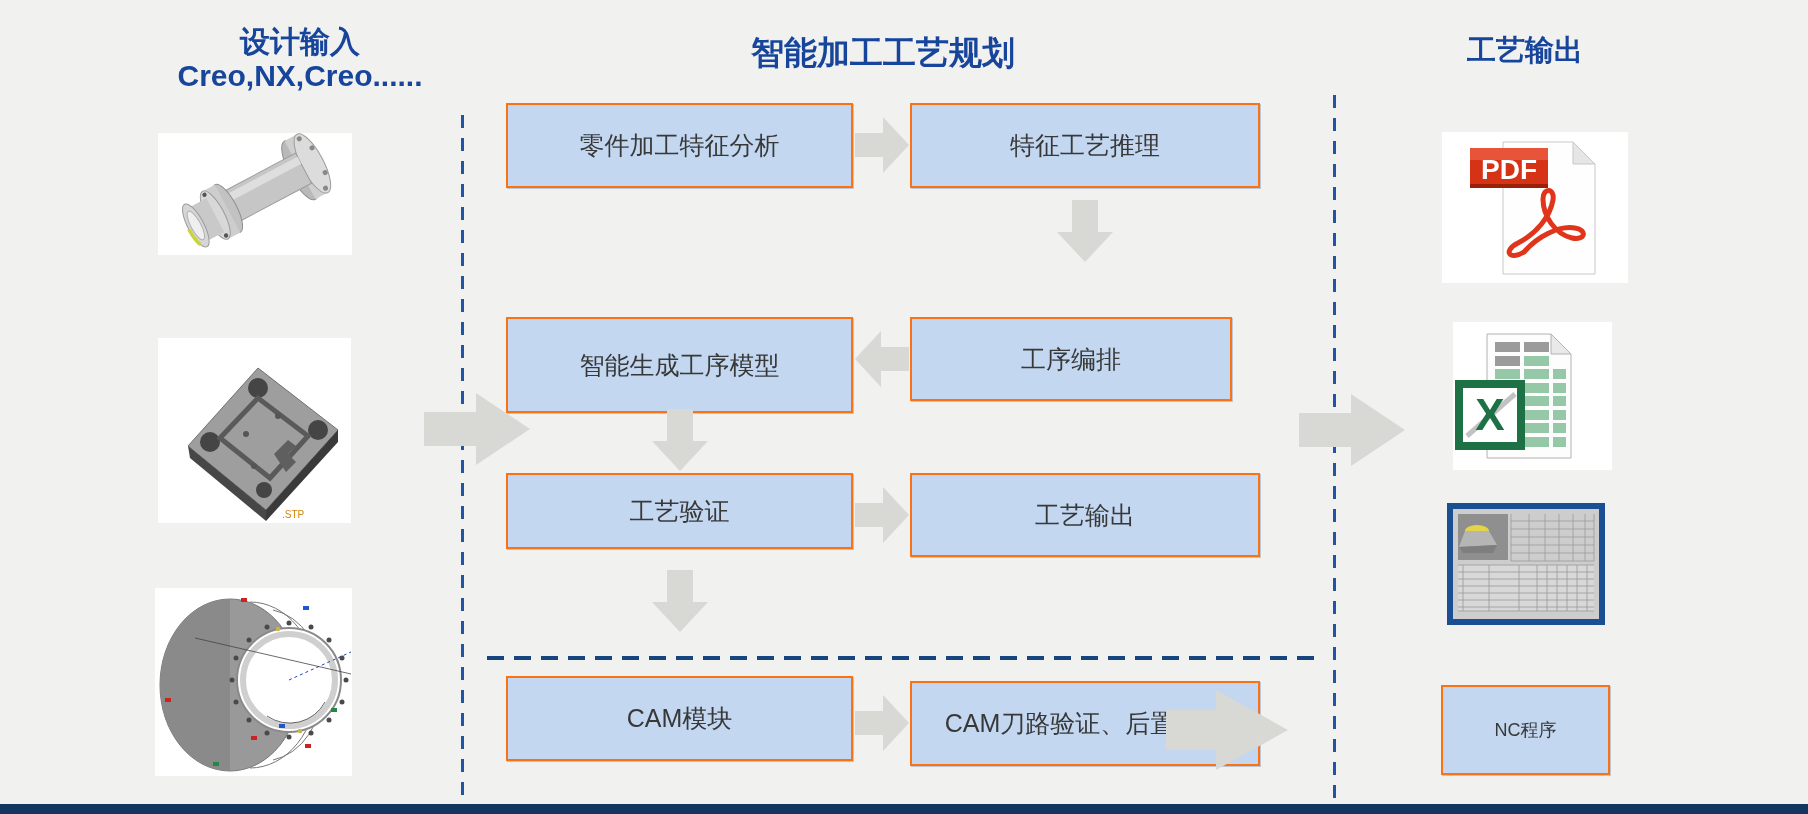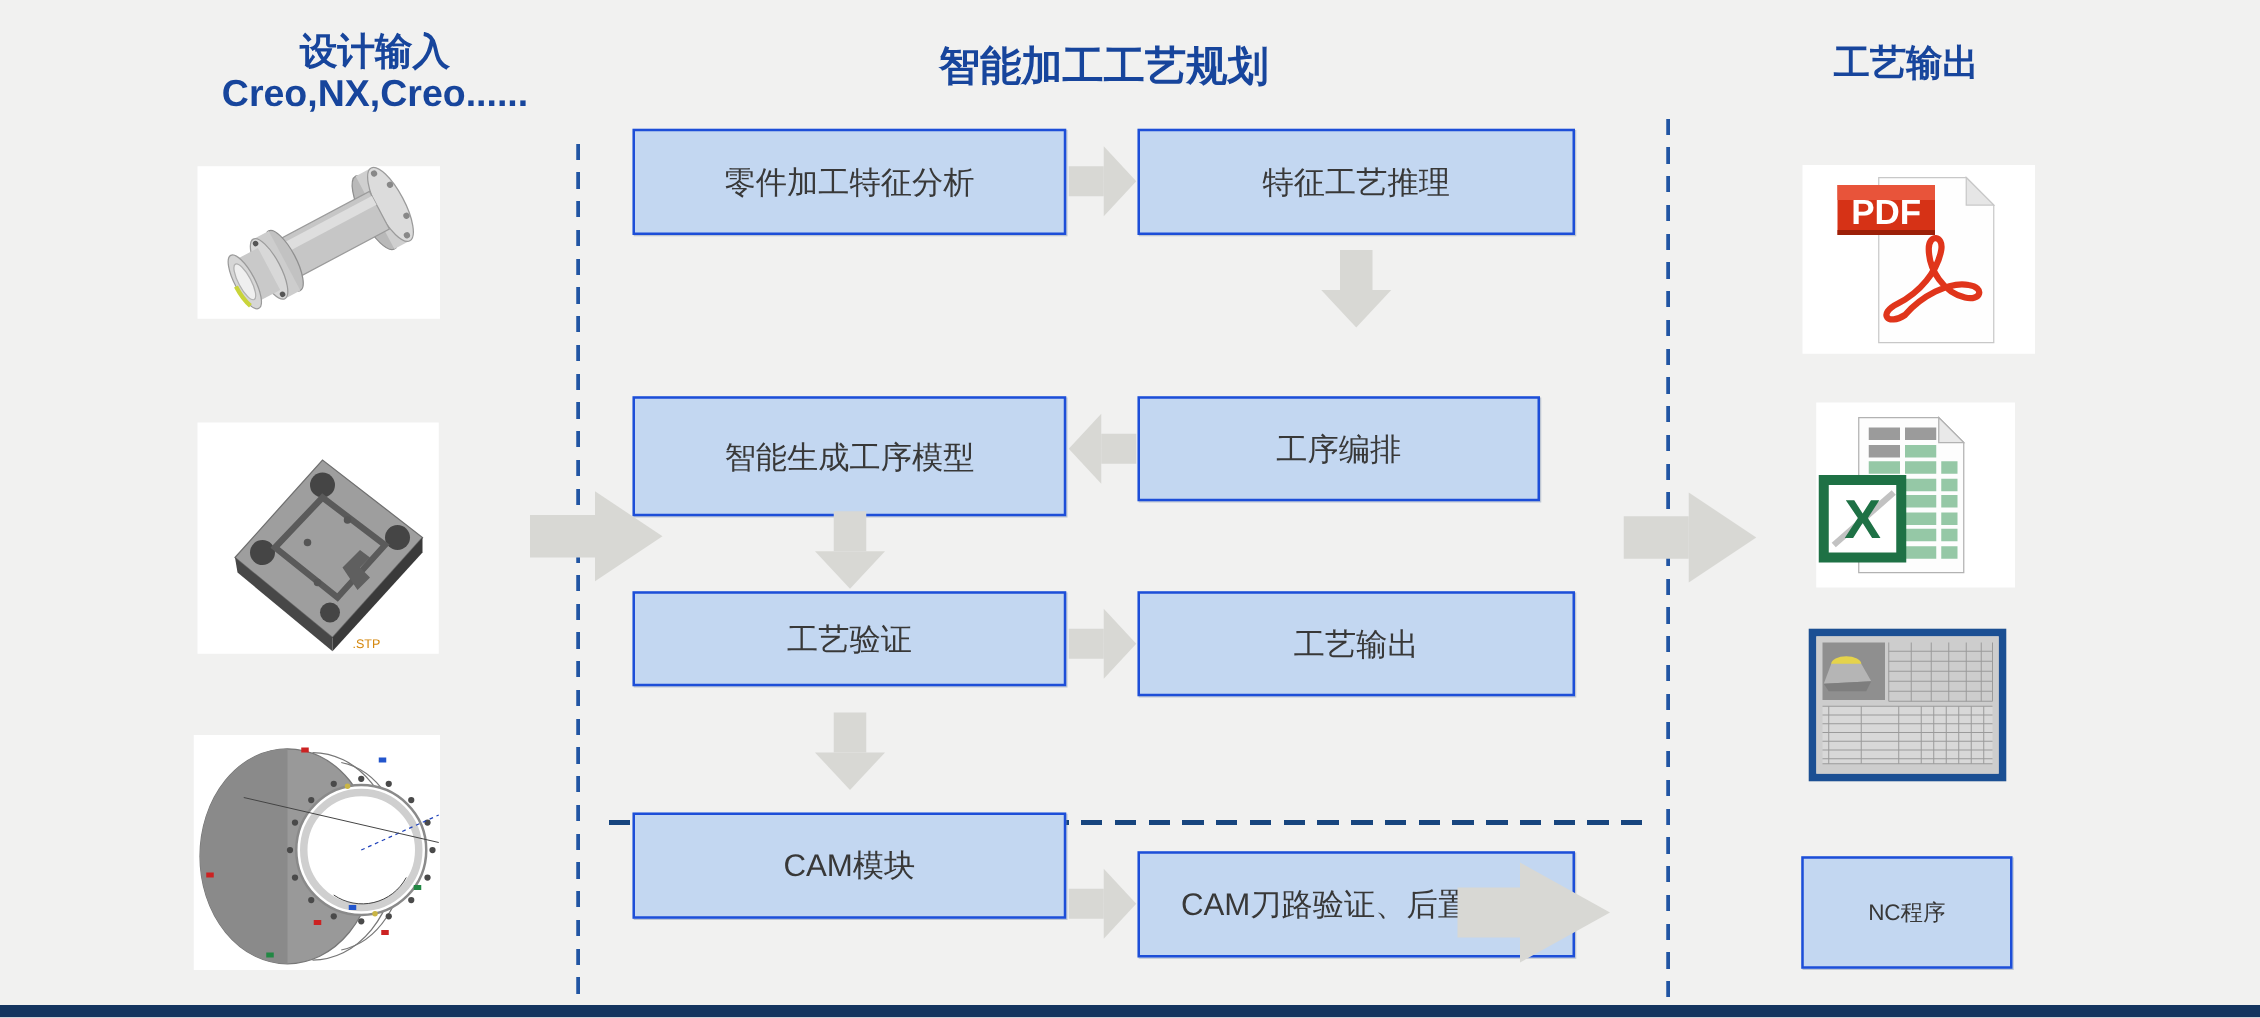--- a/index.html
+++ b/index.html
@@ -4,21 +4,21 @@
 <style>
   html,body{margin:0;padding:0;background:#e4e4e4;}
   #stage{position:relative;width:1808px;height:814px;background:#f1f1f0;overflow:hidden;
          font-family:"Liberation Sans","DejaVu Sans",sans-serif;}
   
   .hdr{position:absolute;font-weight:bold;color:#17459c;text-align:center;margin-top:13px;}
   #hdr-left{left:120px;top:12px;width:360px;font-size:30px;line-height:34px;}
   #hdr-mid{left:506px;top:18px;width:754px;font-size:33px;}
   #hdr-right{left:1395px;top:18px;width:260px;font-size:29px;}
   
-  .fbox{position:absolute;background:#c3d7f1;border:2px solid #1d4ed8;box-sizing:border-box;
+  .fbox{position:absolute;background:#c3d7f1;border:2px solid #f97316;box-sizing:border-box;
         display:flex;align-items:center;justify-content:center;font-size:25px;color:#383838;
         box-shadow:1px 1px 0 rgba(40,70,120,.25);}
   
   .vdash{position:absolute;width:3px;
          background-image:repeating-linear-gradient(to bottom,#2155a3 0px,#2155a3 13px,transparent 13px,transparent 23px);}
   .hdash{position:absolute;height:4px;
          background-image:repeating-linear-gradient(to right,#17457e 0px,#17457e 17px,transparent 17px,transparent 27px);}
   
   .arrow{position:absolute;}
   .arrow .b{position:absolute;background:#d8d8d4;}
@@ -159,21 +159,21 @@
     </div>
   <div class="fbox" style="left:910px;top:317px;width:322px;height:84px;">
     <span>工序编排</span>
     </div>
   <div class="fbox" style="left:506px;top:473px;width:347px;height:76px;">
     <span>工艺验证</span>
     </div>
   <div class="fbox" style="left:910px;top:473px;width:350px;height:84px;">
     <span>工艺输出</span>
     </div>
-  <div class="fbox" style="left:506px;top:650px;width:347px;height:85px;">
+  <div class="fbox" style="left:506px;top:676px;width:347px;height:85px;">
     <span>CAM模块</span>
     </div>
   <div class="fbox" style="left:910px;top:681px;width:350px;height:85px;">
     <span>CAM刀路验证、后置处理</span>
     </div>
 
   <div class="arrow sr" style="left:855px;top:117px;">
       <div class="b"></div>
       <div class="h"></div>
     </div>

